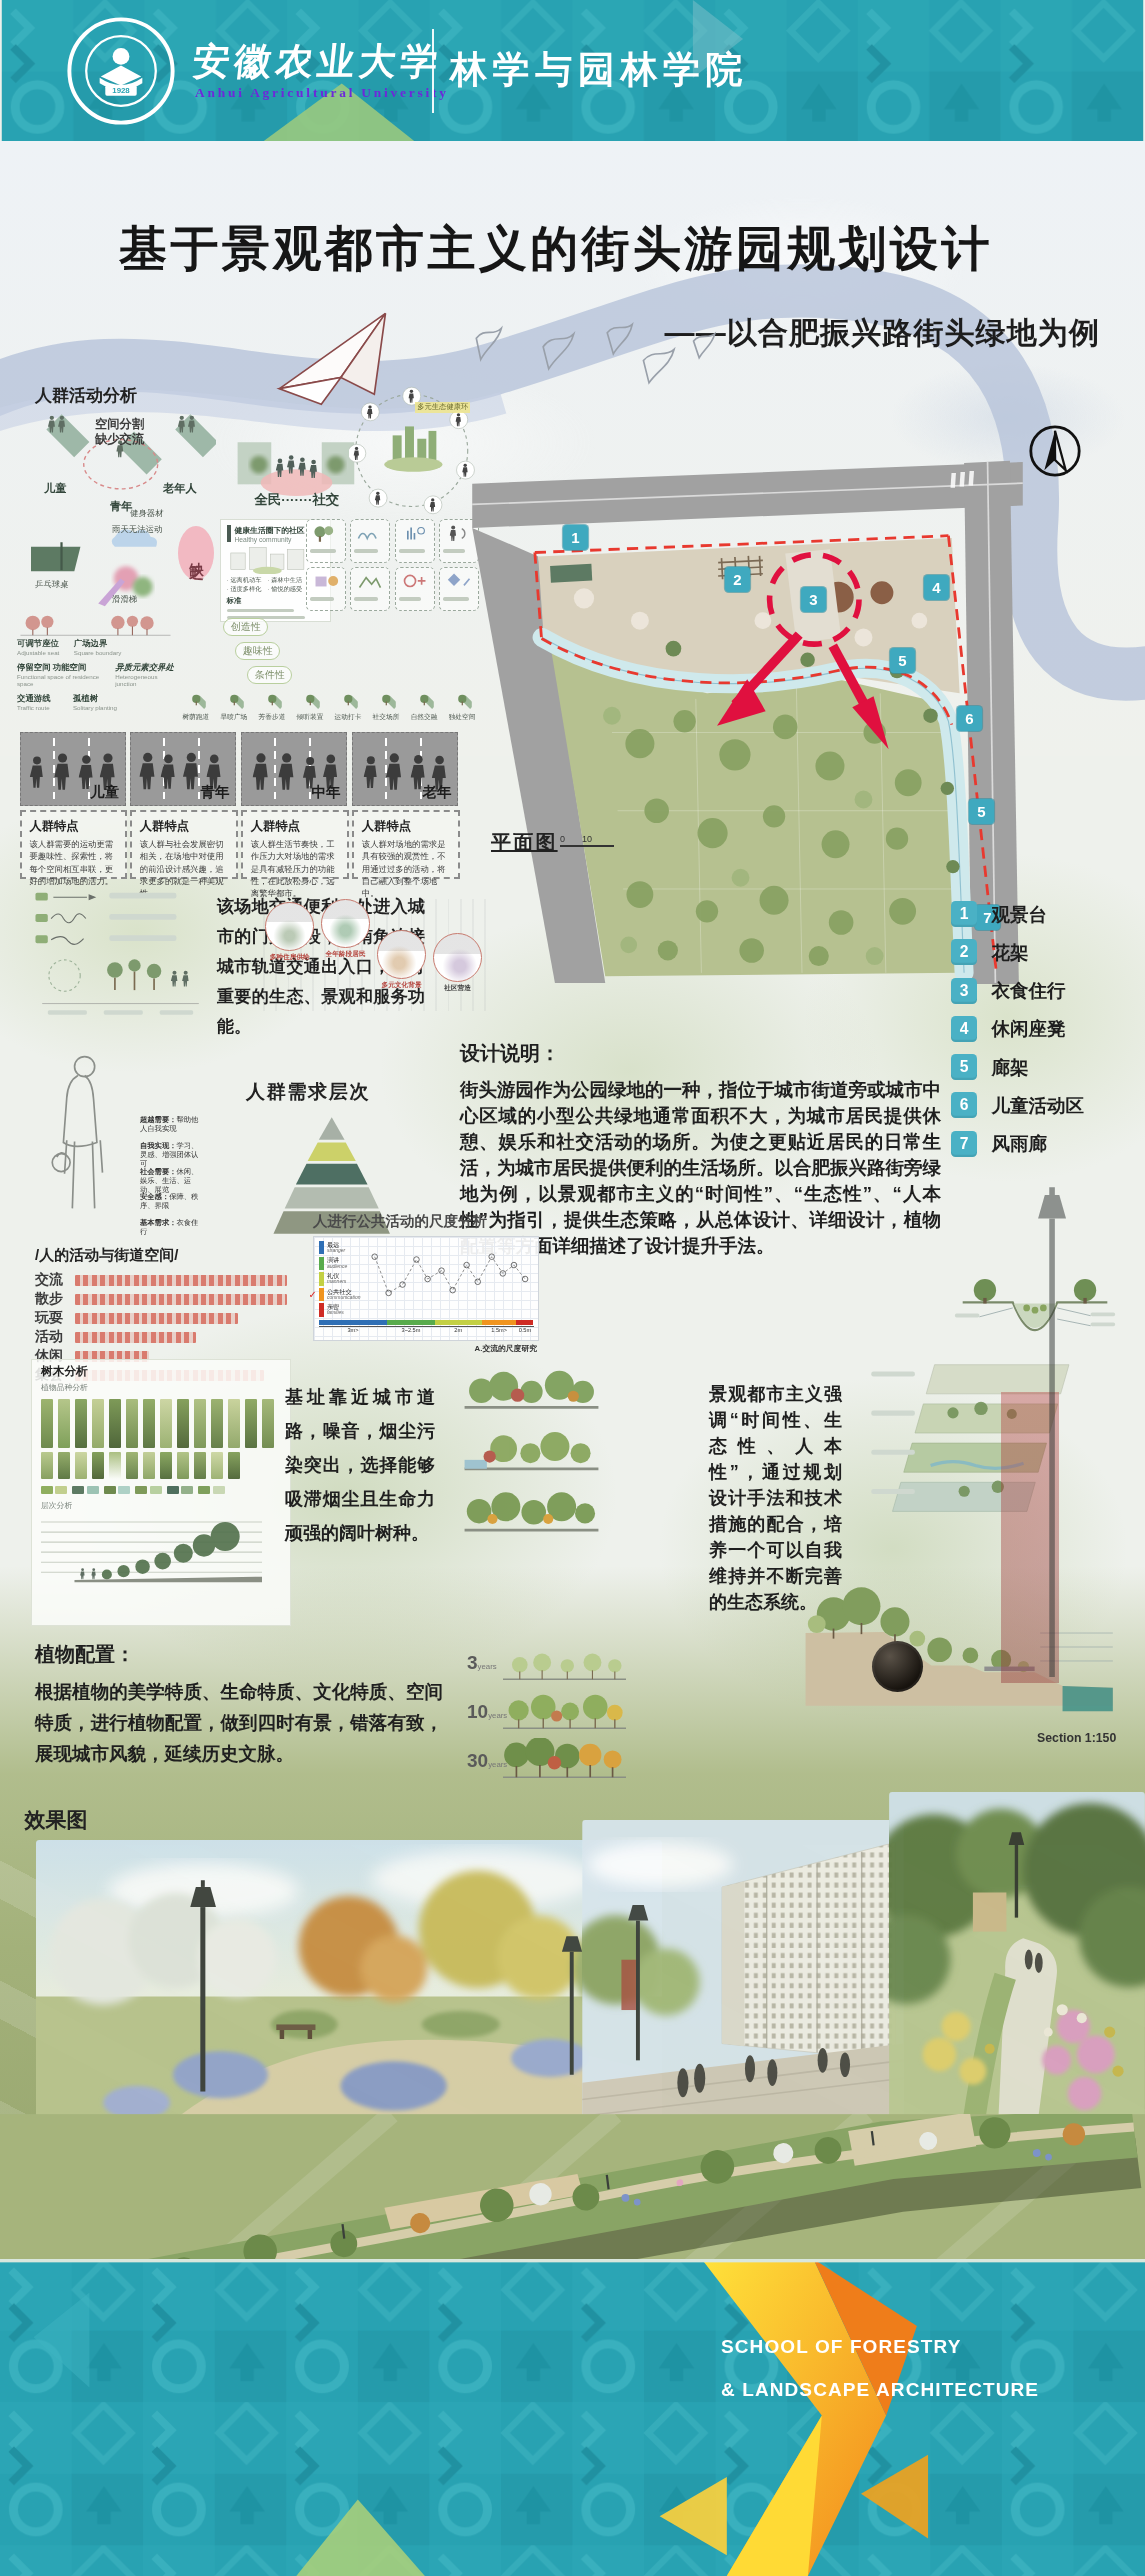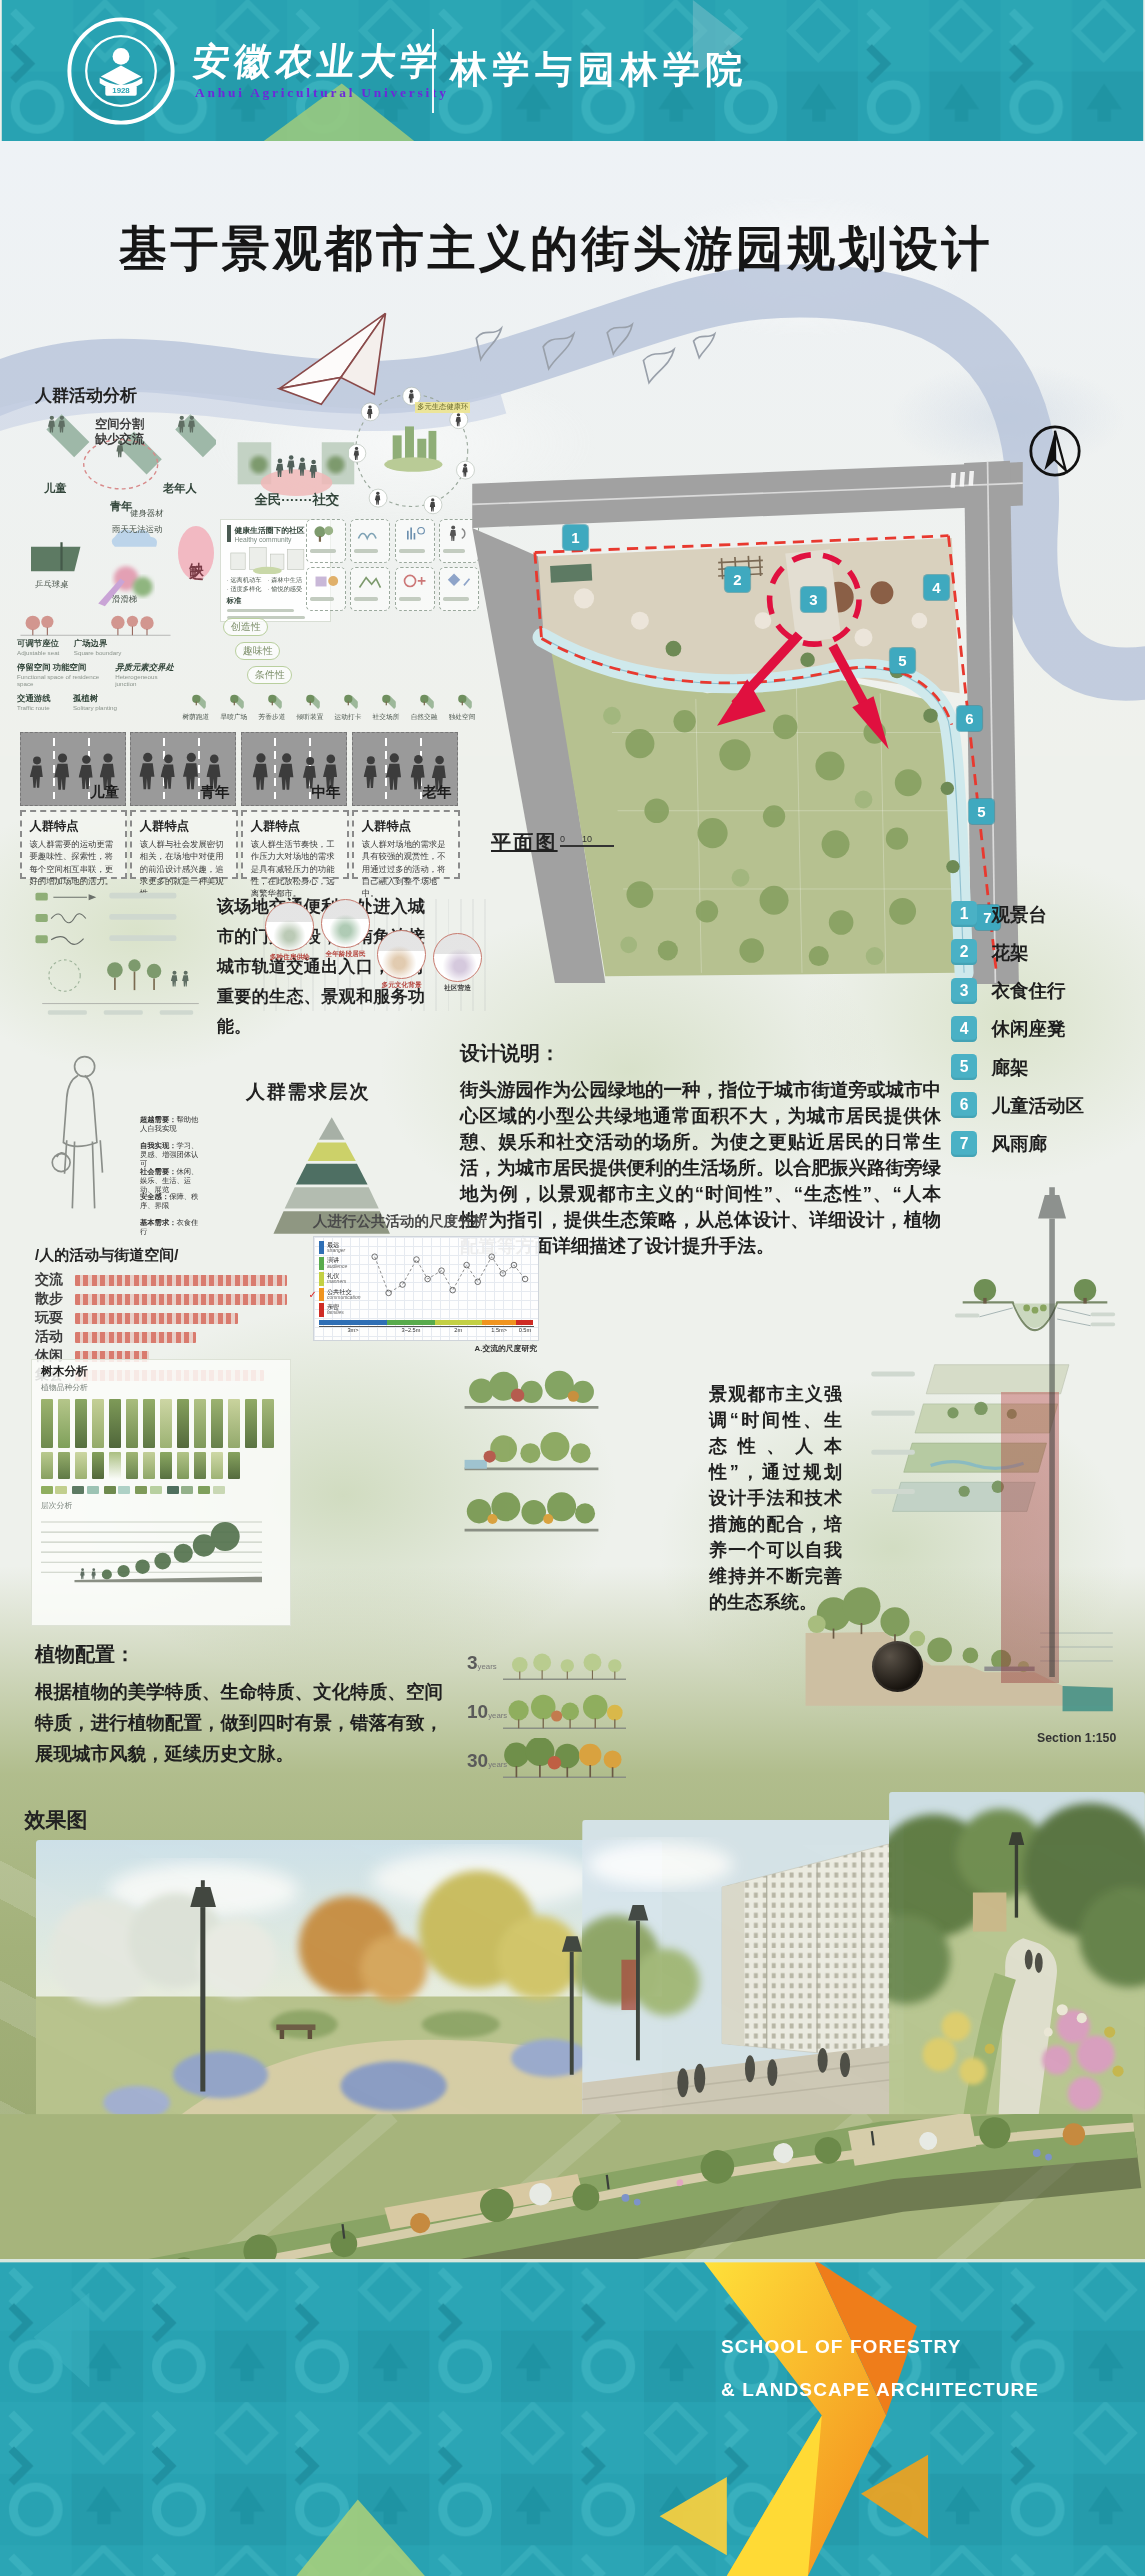--- a/index.html
+++ b/index.html
@@ -174,20 +174,21 @@
     <div class="abs hdr-divider" style="left:432px;top:29px;height:84px;"></div>
     <div class="abs hdr-school" style="left:450px;top:45px;">林学与园林学院</div>
   </header>
 
   <svg class="abs" style="left:0;top:168px" width="1145" height="615" viewBox="0 0 2048 1100">
     <path d="M-60,420 C260,250 520,470 880,360 C1180,270 1300,190 1560,230 C1780,265 1860,420 1845,640 C1833,830 1900,930 2070,900" fill="none" stroke="#b7c3da" stroke-width="95" stroke-linecap="round" opacity=".8"></path>
     <path d="M-60,470 C300,330 560,520 900,420" fill="none" stroke="#c6d1e4" stroke-width="40" opacity=".6"></path>
   </svg>
 
   <h1 class="abs main-title" style="left:119px;top:217px;margin:0;">基于景观都市主义的街头游园规划设计</h1>
+  <div class="abs sub-title" style="left:559px;top:313px;width:541px;">——以合肥振兴路街头绿地为例</div>
 
   <svg class="abs" style="left:268px;top:305px" width="168" height="106" viewBox="0 0 300 190">
     <polygon points="20,150 210,15 130,130" fill="#fdfbfa" stroke="#8a4a4a" stroke-width="3"></polygon>
     <polygon points="130,130 210,15 190,160" fill="#f4efec" stroke="#8a4a4a" stroke-width="3"></polygon>
     <polygon points="20,150 130,130 95,178" fill="#fff" stroke="#8a4a4a" stroke-width="3"></polygon>
   </svg>
 
   <svg class="abs" style="left:459px;top:316px" width="263" height="78" viewBox="0 0 470 140">
     <g fill="none" stroke="#99a0aa" stroke-width="3">
       <path d="M30,40 C45,20 60,38 75,22 C70,45 50,55 38,78 Z"></path>
@@ -914,20 +915,21 @@
           <circle cx="118" cy="108" r="9"></circle>
       </g>
       <path d="M60,122 L396,122 L396,112 L60,118 Z" fill="#8a8f84"></path>
       <g fill="#5f6e63">
           <use href="#person" x="70" y="96" width="9" height="22"></use>
           <use href="#person" x="90" y="96" width="9" height="22"></use>
         </g>
     </svg>
   </div>
 
+  <div class="abs para-big" style="left:285px;top:1380px;width:150px;font-size:18px;line-height:34px;text-align:justify;">基址靠近城市道路，噪音，烟尘污染突出，选择能够吸滞烟尘且生命力顽强的阔叶树种。</div>
 
   <svg class="abs" style="left:459px;top:1359px" width="145px" height="185" viewBox="0 0 260 330">
     <g transform="translate(0,0)">
       <line x1="10" y1="86" x2="250" y2="86" stroke="#8a8f84" stroke-width="5"></line>
       <g fill="#7fa05c" opacity=".95">
           <circle cx="40" cy="56" r="22"></circle>
           <circle cx="80" cy="48" r="26"></circle>
           <circle cx="130" cy="58" r="20"></circle>
           <circle cx="180" cy="46" r="26"></circle>
           <circle cx="222" cy="58" r="20"></circle>

